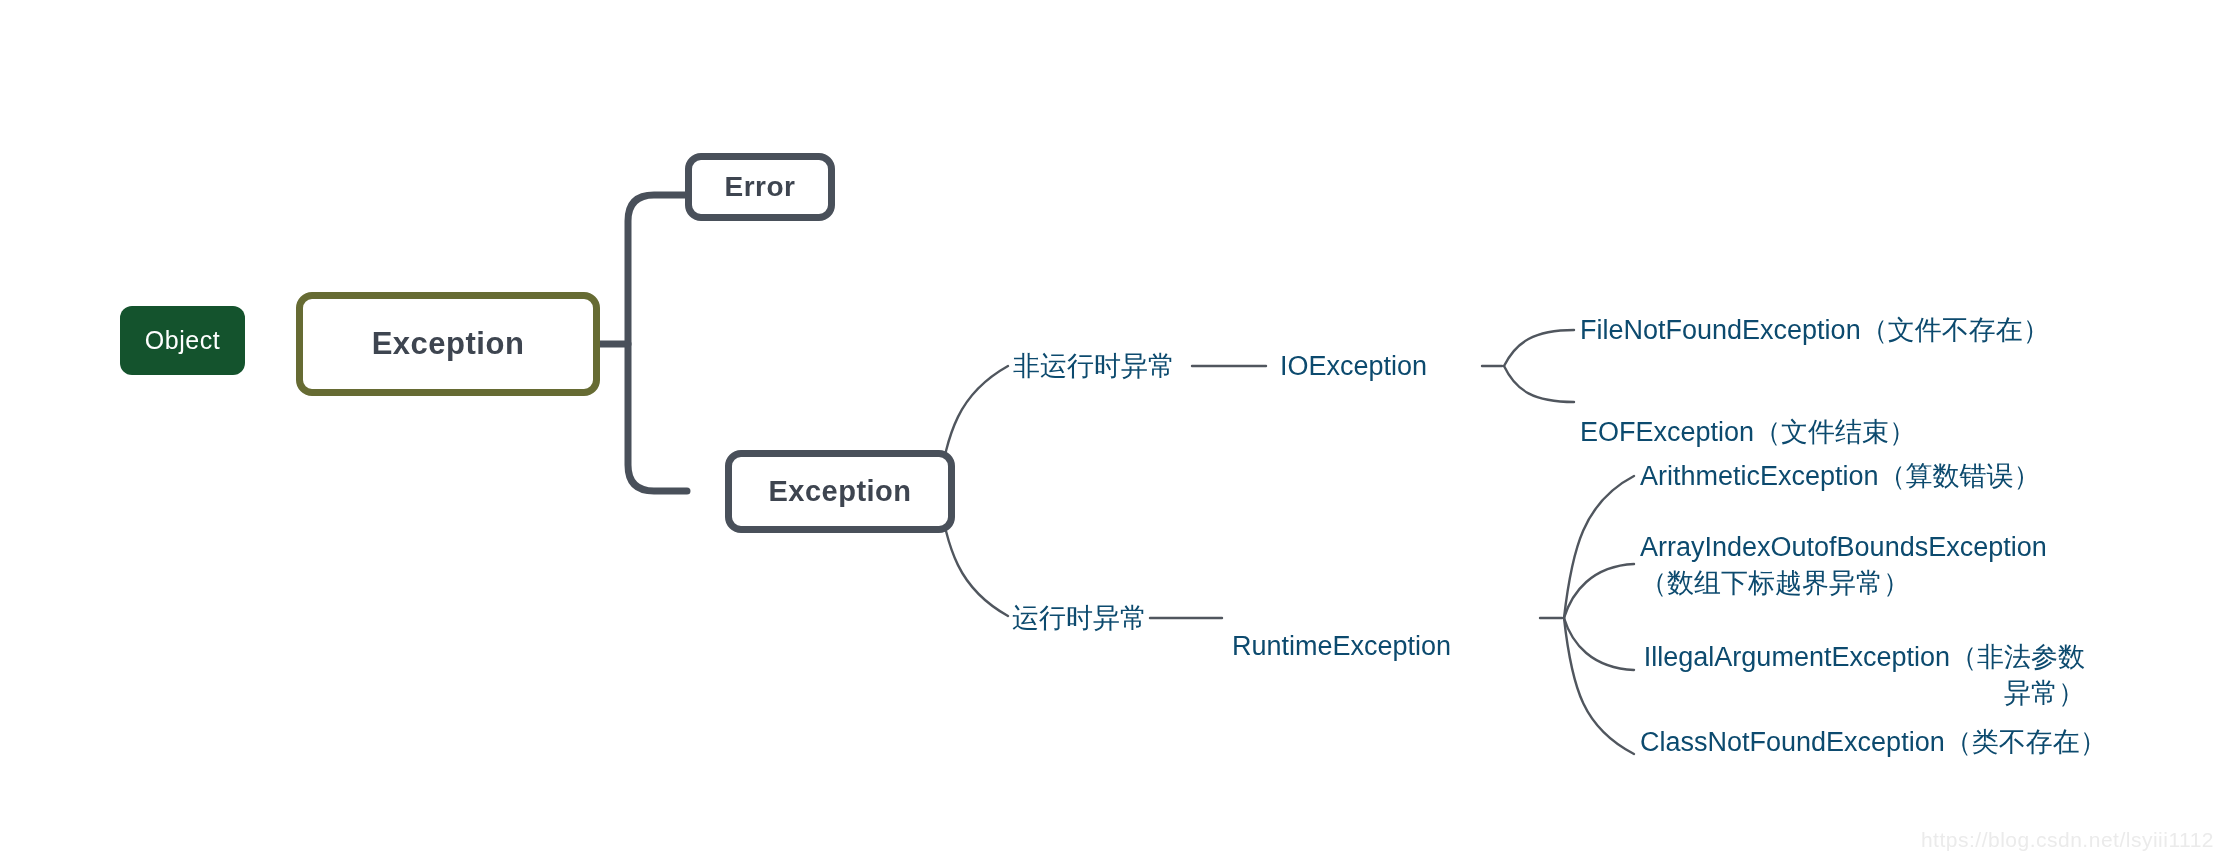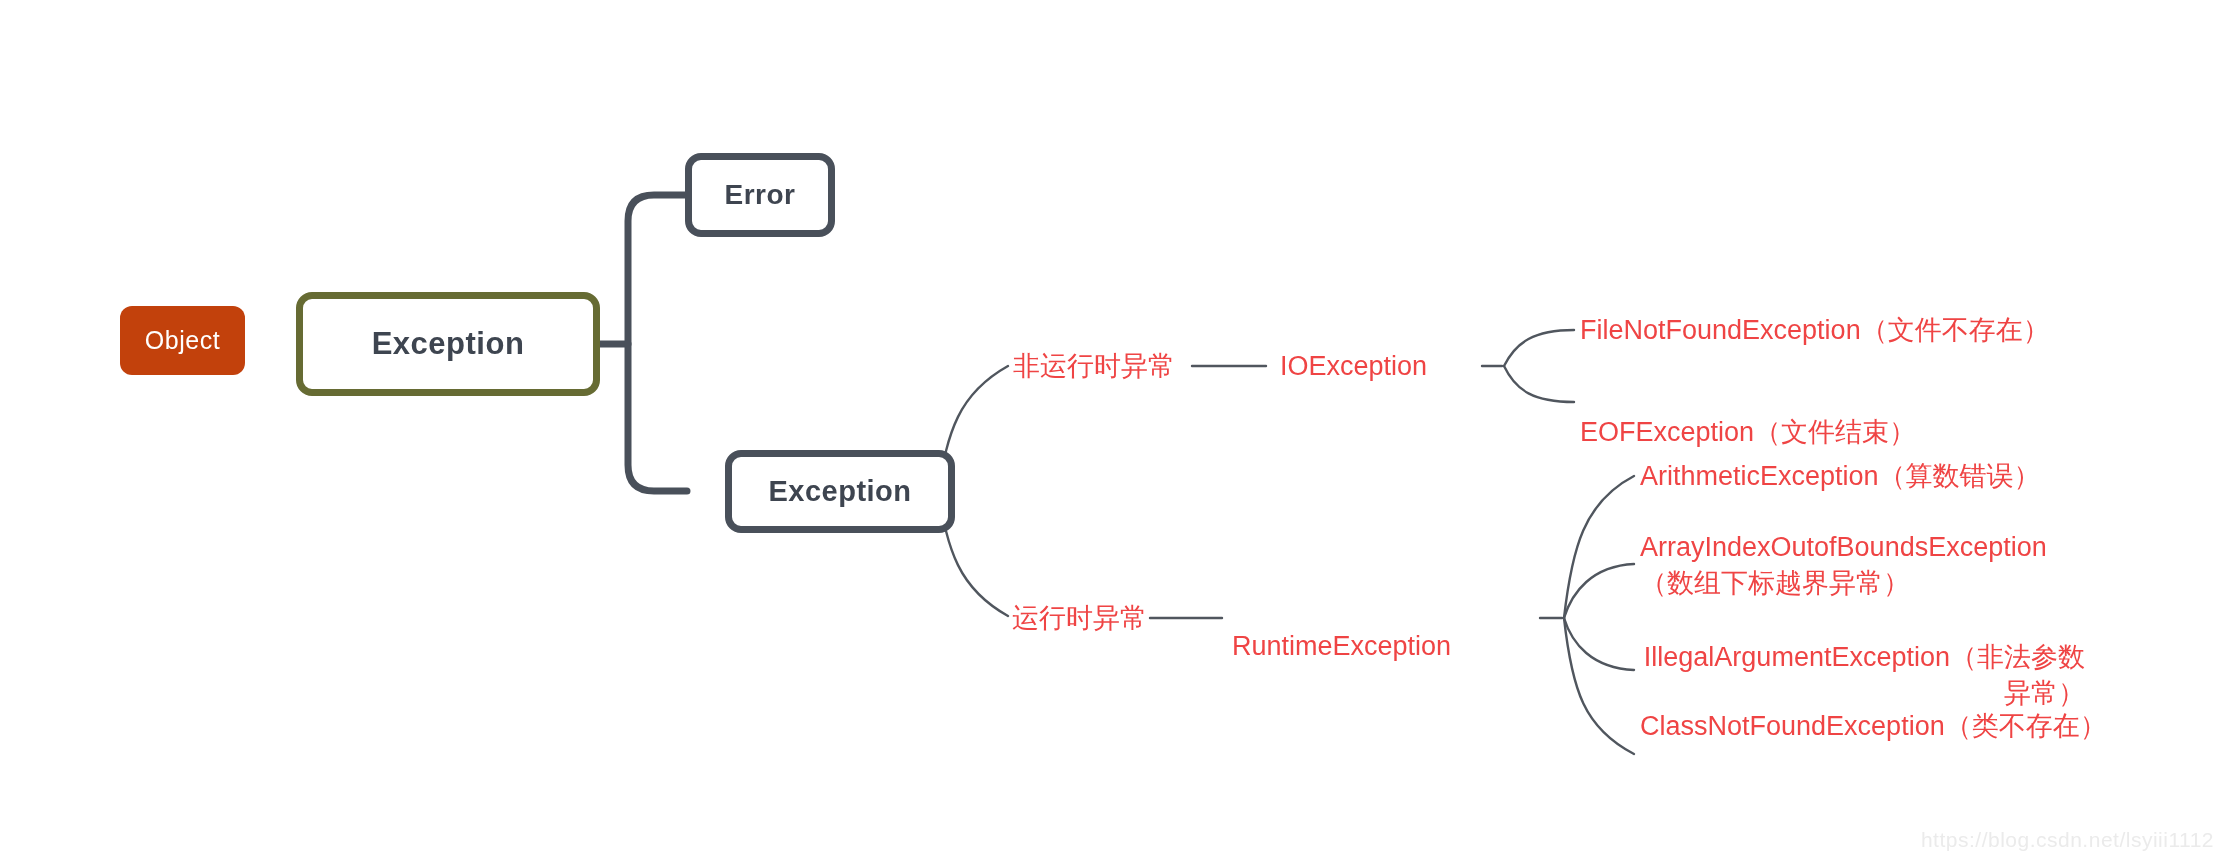--- a/index.html
+++ b/index.html
@@ -30,63 +30,63 @@
     background: #ffffff;
     border: 7px solid #49505a;
     border-radius: 16px;
     font-weight: bold;
     color: #3e4550;
     box-sizing: border-box;
     letter-spacing: 0.5px;
   }
   .box-object {
     left: 120px; top: 306px; width: 125px; height: 69px;
-    background: #c2410c;
+    background: #14532d;
     border: none;
     border-radius: 12px;
     color: #ffffff;
     font-size: 25px;
     font-weight: 400;
     letter-spacing: 0.5px;
   }
   .box-throwable {
     left: 296px; top: 292px; width: 304px; height: 104px;
     border-color: #666b33;
     font-size: 31px;
   }
   .box-error {
-    left: 685px; top: 153px; width: 150px; height: 84px;
+    left: 685px; top: 153px; width: 150px; height: 68px;
     font-size: 28px;
   }
   .box-exception {
     left: 685px; top: 450px; width: 230px; height: 83px;
     font-size: 29px;
     margin-left: 40px;
   }
   .label {
     position: absolute;
-    color: #ef4444;
+    color: #0c4a6e;
     font-size: 27px;
     line-height: 36px;
     white-space: nowrap;
   }
   .label.wrap {
     white-space: normal;
     width: 445px;
   }
   .lbl-non-runtime      { left: 1013px; top: 348px; }
   .lbl-io-exception     { left: 1280px; top: 348px; }
   .lbl-file-not-found   { left: 1580px; top: 312px; }
   .lbl-eof              { left: 1580px; top: 384px; margin-top: 30px; }
   .lbl-runtime          { left: 1012px; top: 600px; }
   .lbl-runtime-exc      { left: 1232px; top: 600px; margin-top: 28px; }
   .lbl-arithmetic       { left: 1640px; top: 458px; }
   .lbl-array-index      { left: 1640px; top: 529px; }
   .lbl-illegal-argument { left: 1640px; top: 639px; text-align: right; }
-  .lbl-class-not-found  { left: 1640px; top: 708px; }
+  .lbl-class-not-found  { left: 1640px; top: 724px; }
   .watermark {
     position: absolute;
     right: 8px;
     top: 828px;
     color: #ebebeb;
     font-size: 21px;
     letter-spacing: 0.5px;
   }
 </style>
 </head>

